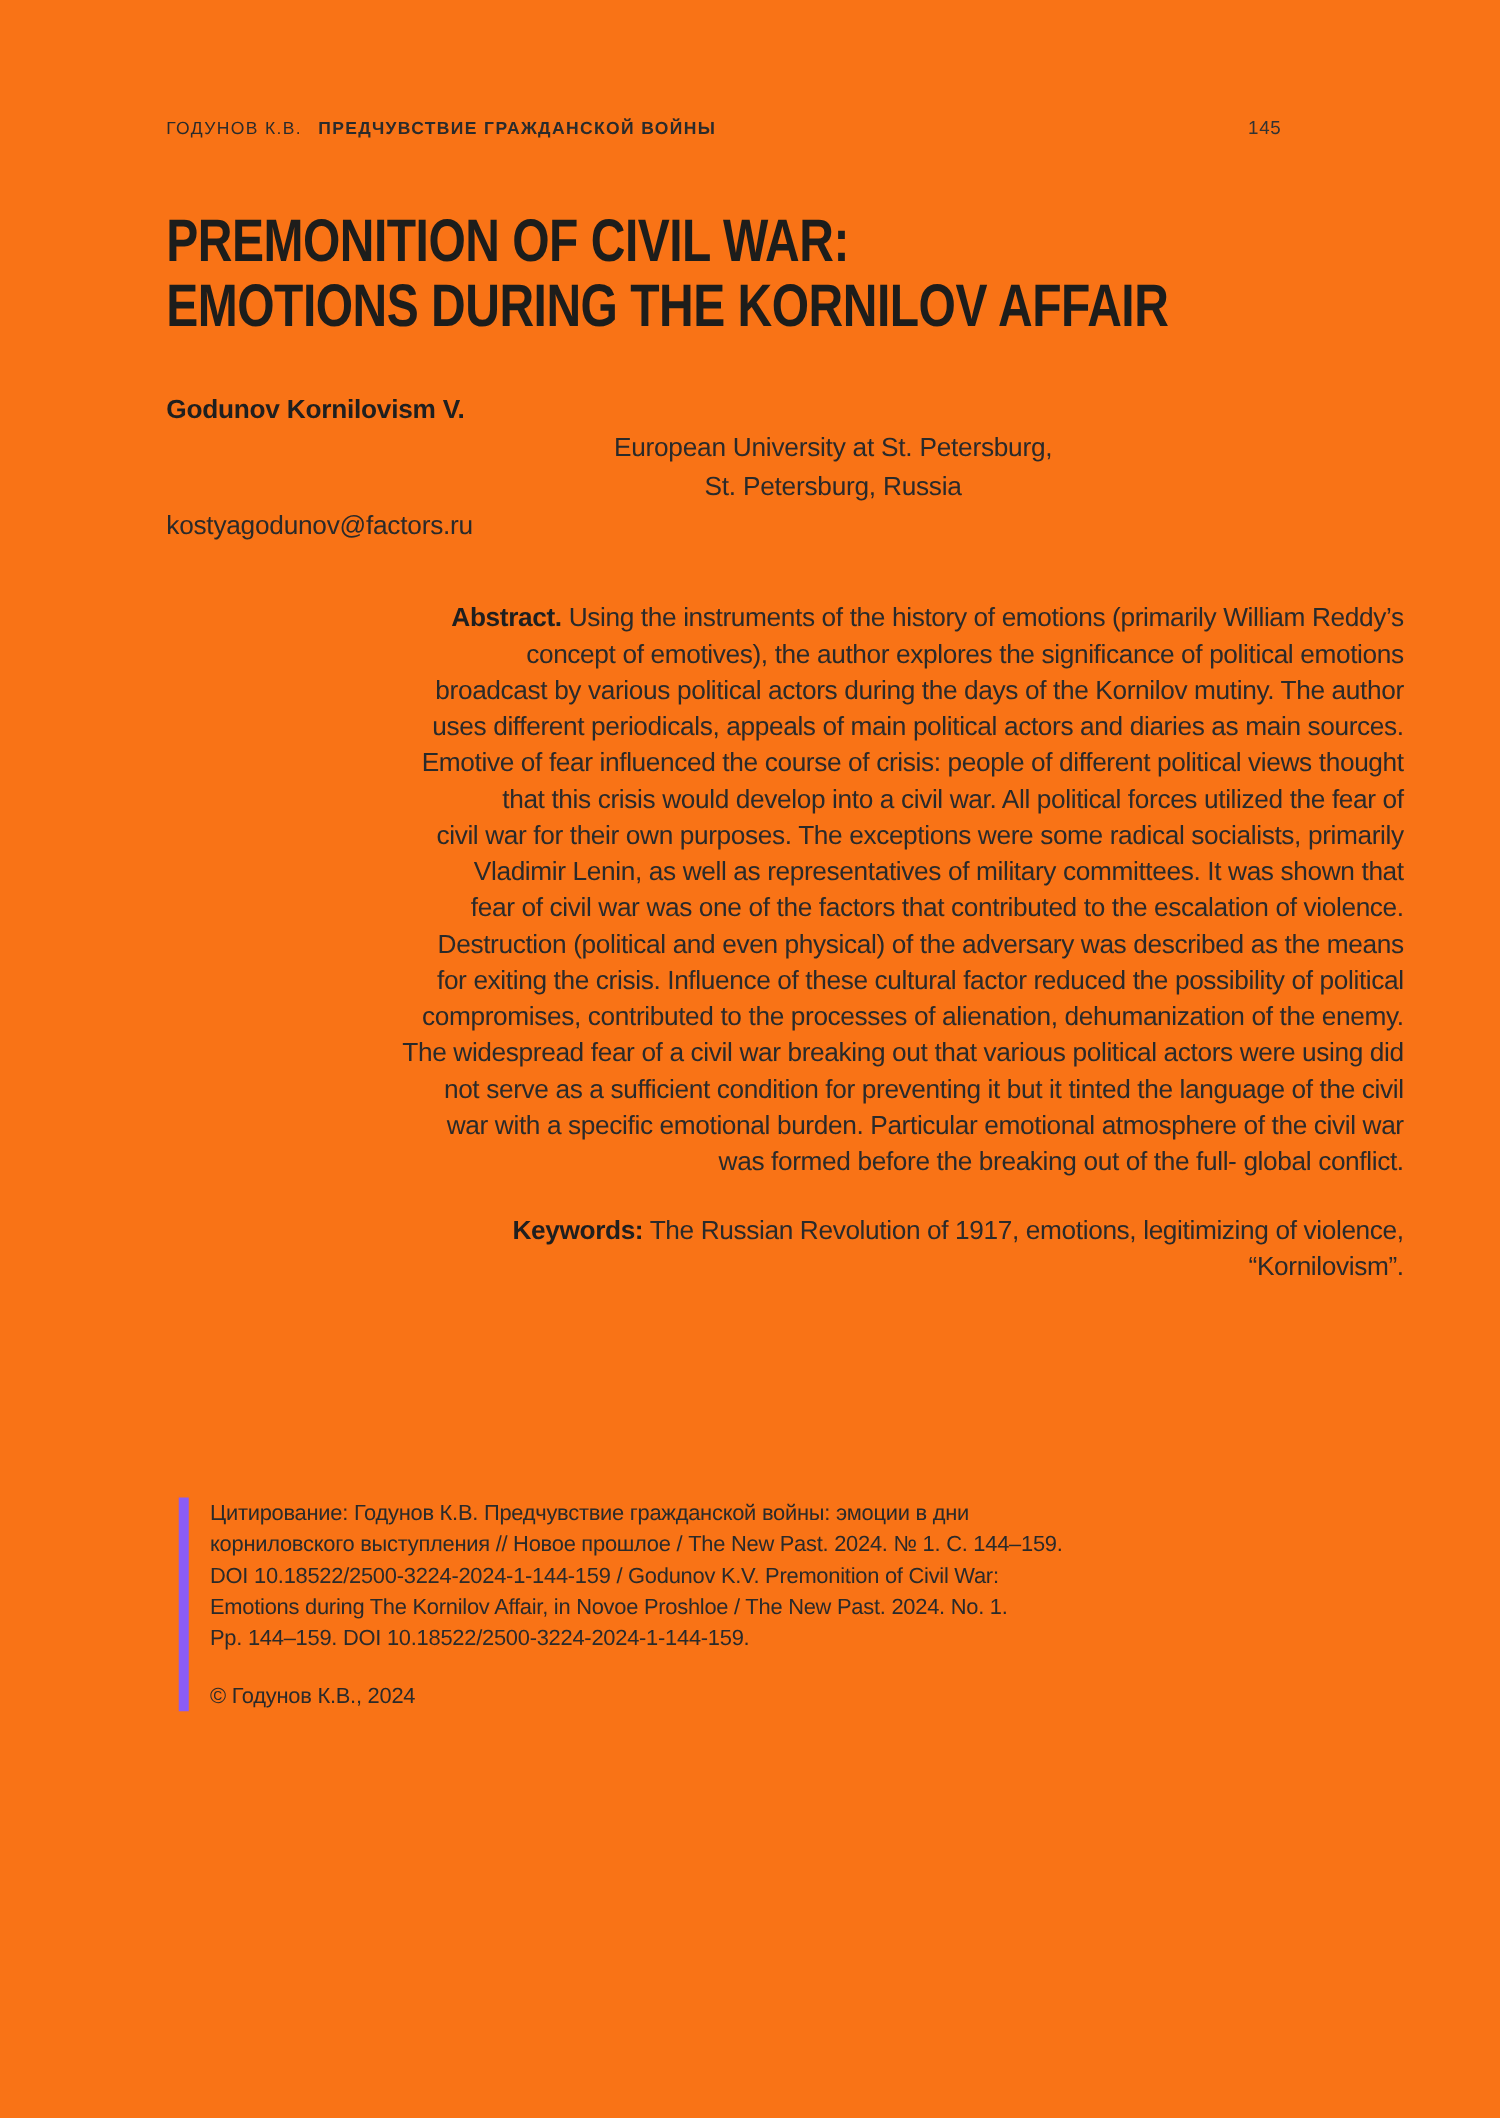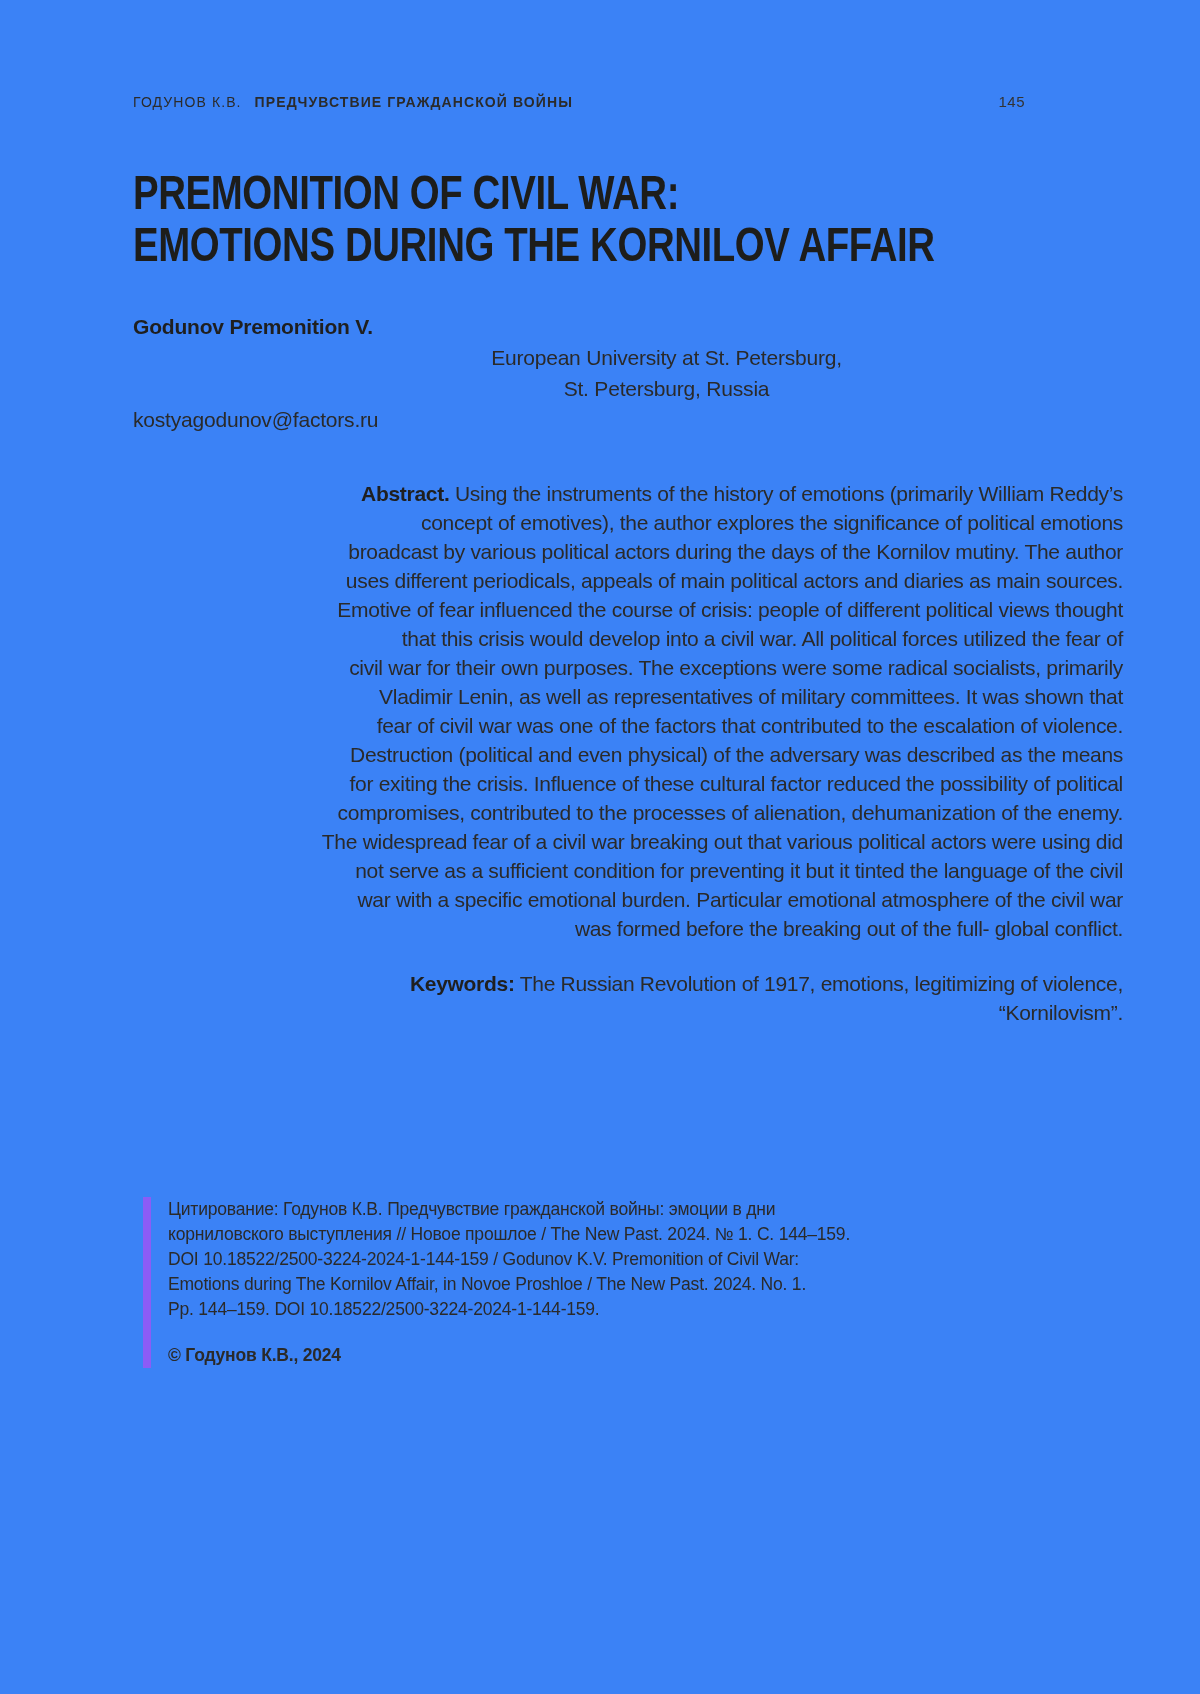--- a/index.html
+++ b/index.html
@@ -1,20 +1,20 @@
 <!DOCTYPE html>
 <html><head>
 <meta charset="utf-8">
 <style>
   html, body { margin: 0; padding: 0; background: #ffffff; }
   .page {
     position: relative;
     width: 1200px;
     height: 1694px;
-    background: #3b82f6;
+    background: #f97316;
     box-sizing: border-box;
     padding: 93px 0 0 133px;
     font-family: "Liberation Sans", sans-serif;
     color: #262626;
     overflow: hidden;
   }
   .running-header {
     display: flex;
     align-items: baseline;
     width: 892px;
@@ -67,38 +67,38 @@
     margin-left: 10px;
     border-left: 8px solid #8b5cf6;
     padding-left: 17px;
     width: 900px;
     font-size: 17.5px;
     line-height: 25px;
     letter-spacing: -0.2px;
     color: #2a2a2a;
   }
   .citation-text { white-space: pre-line; }
-  .copyright { margin-top: 21px; font-weight: bold; }
+  .copyright { margin-top: 21px; }
 </style>
 </head>
 <body>
 
 <div class="page">
 
   <div class="running-header">
     <span class="rh-author">ГОДУНОВ К.В.</span>
     <span class="rh-title">ПРЕДЧУВСТВИЕ ГРАЖДАНСКОЙ ВОЙНЫ</span>
     <span class="rh-page">145</span>
   </div>
 
   <h1 class="article-title">PREMONITION OF CIVIL WAR:
 EMOTIONS DURING THE KORNILOV AFFAIR</h1>
 
   <div class="author-block">
-    <div class="author-name">Godunov Premonition V.</div>
+    <div class="author-name">Godunov Kornilovism V.</div>
     <div class="author-affiliation">European University at St. Petersburg,
 St. Petersburg, Russia</div>
     <div class="author-email">kostyagodunov@factors.ru</div>
   </div>
 
   <p class="abstract"><span class="lead-label">Abstract.</span> <span>Using the instruments of the history of emotions (primarily William Reddy’s
 concept of emotives), the author explores the significance of political emotions
 broadcast by various political actors during the days of the Kornilov mutiny. The author
 uses different periodicals, appeals of main political actors and diaries as main sources.
 Emotive of fear influenced the course of crisis: people of different political views thought

